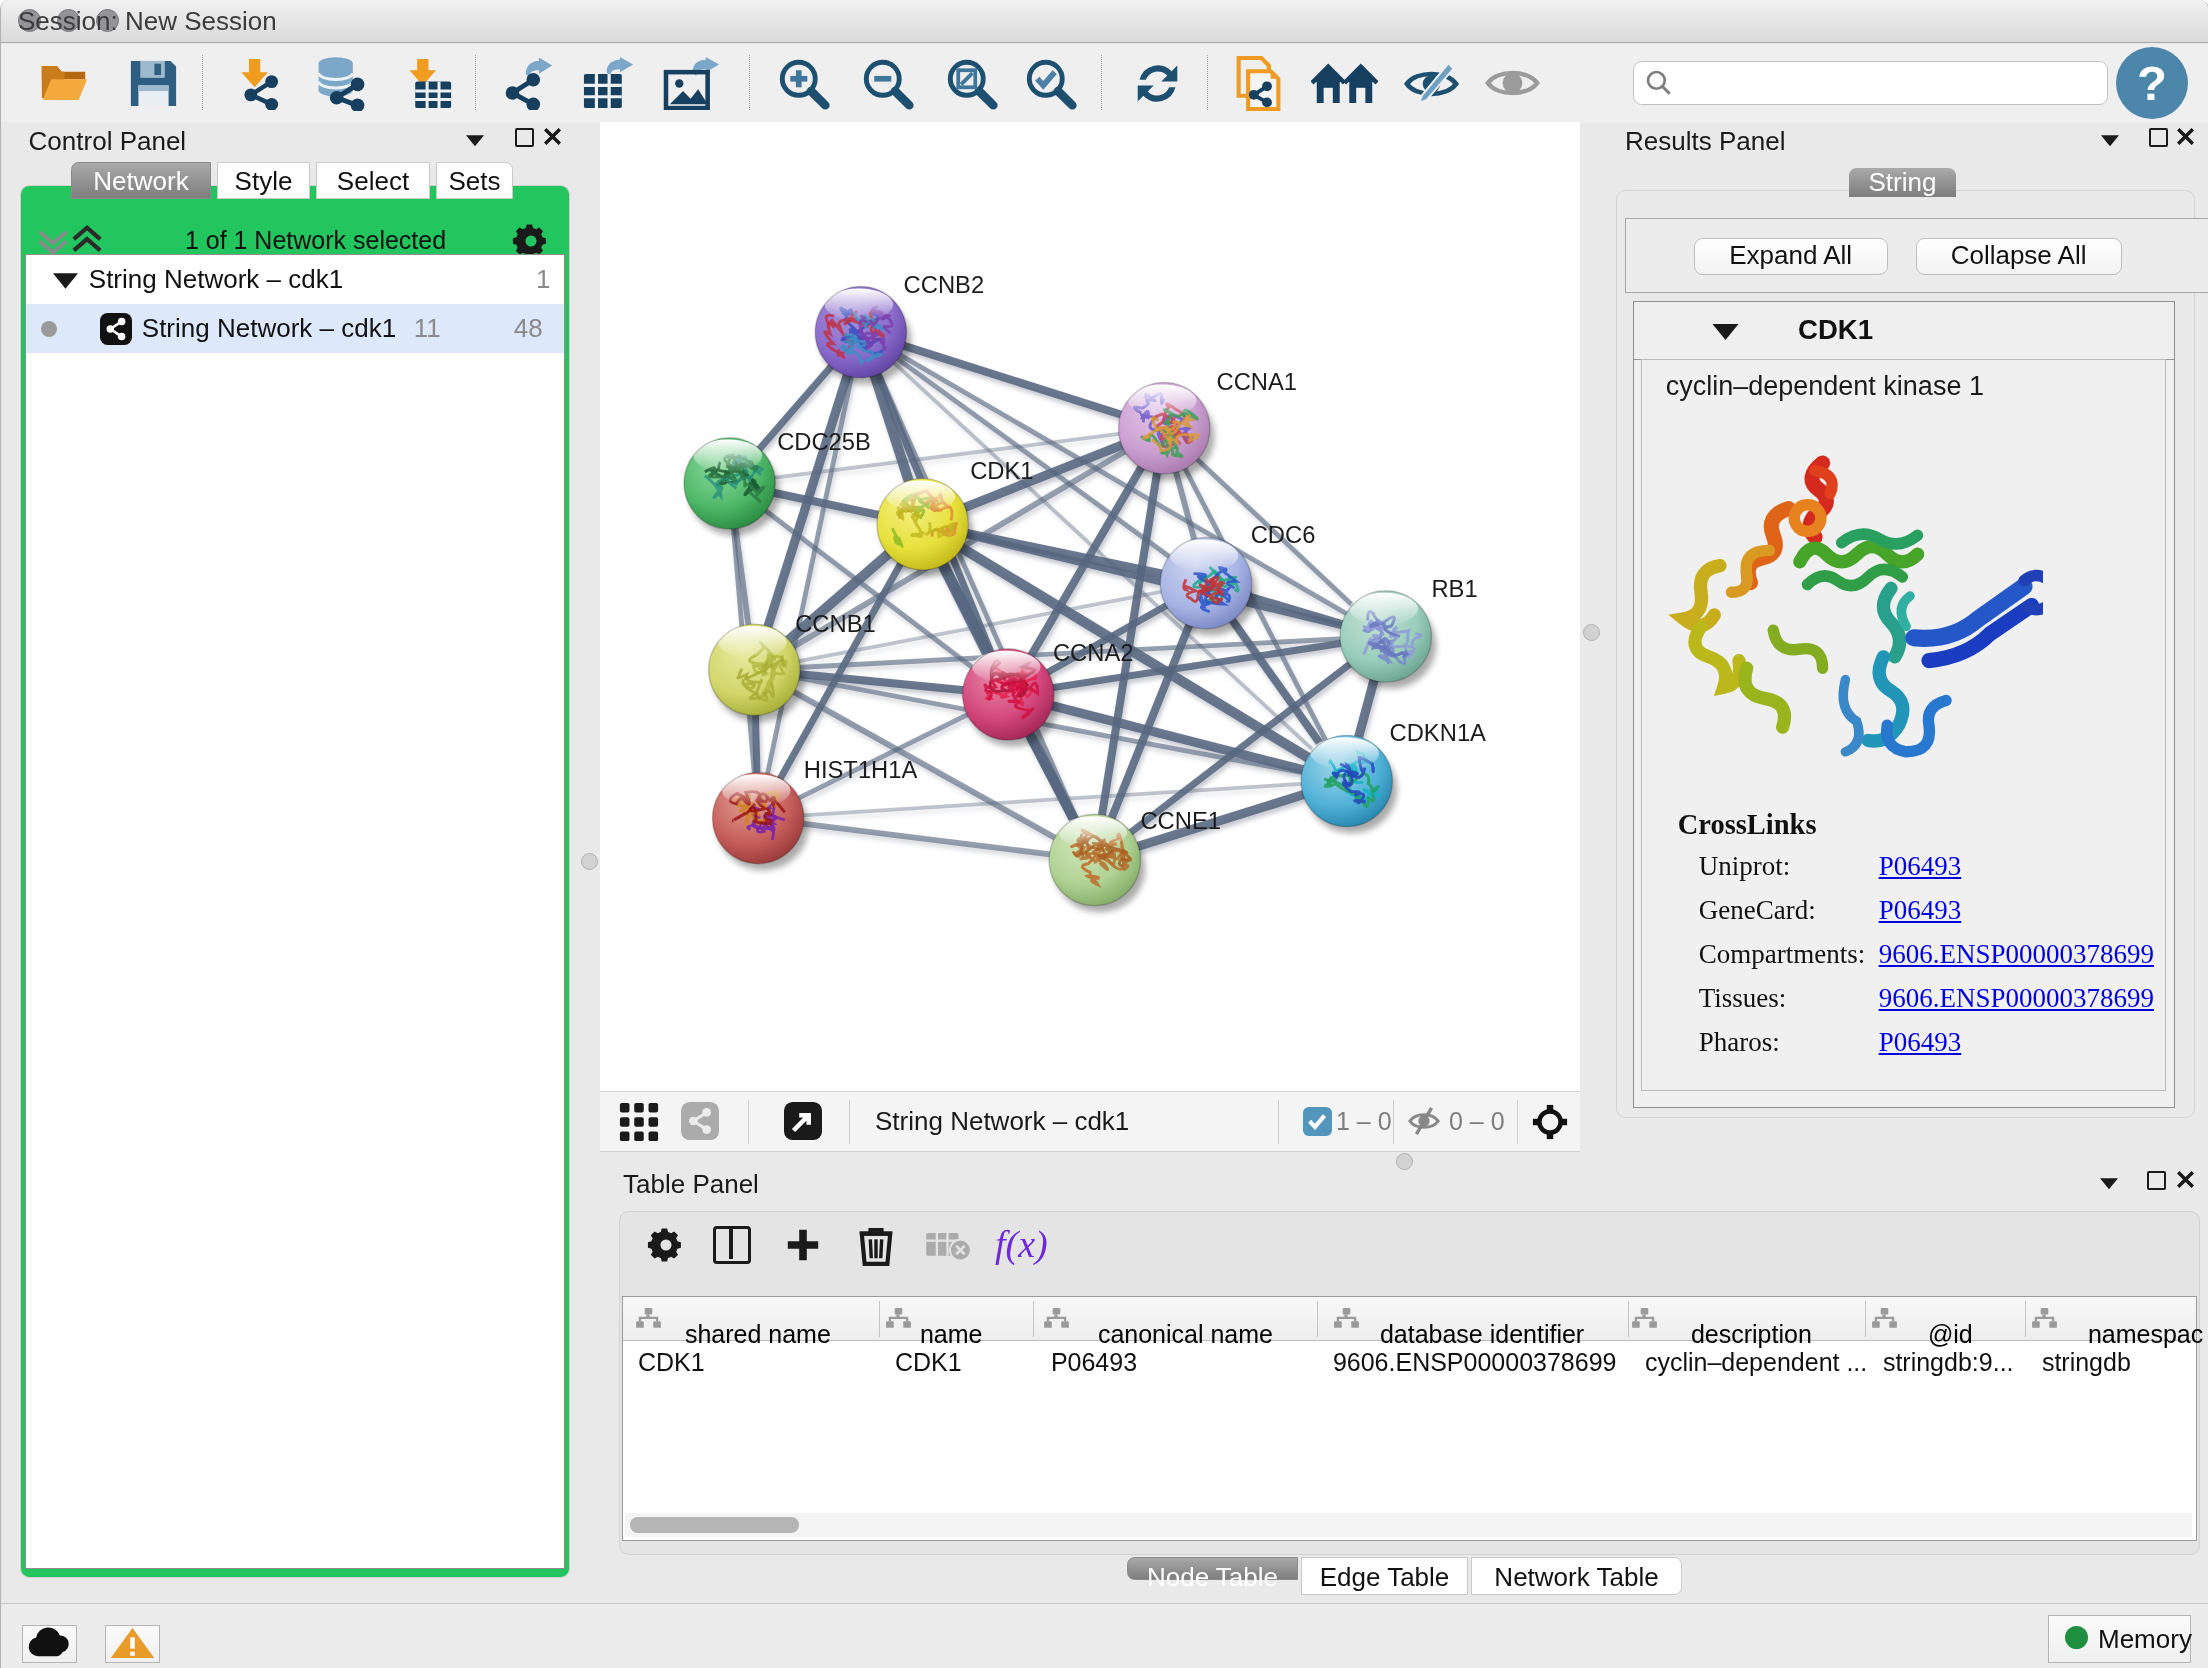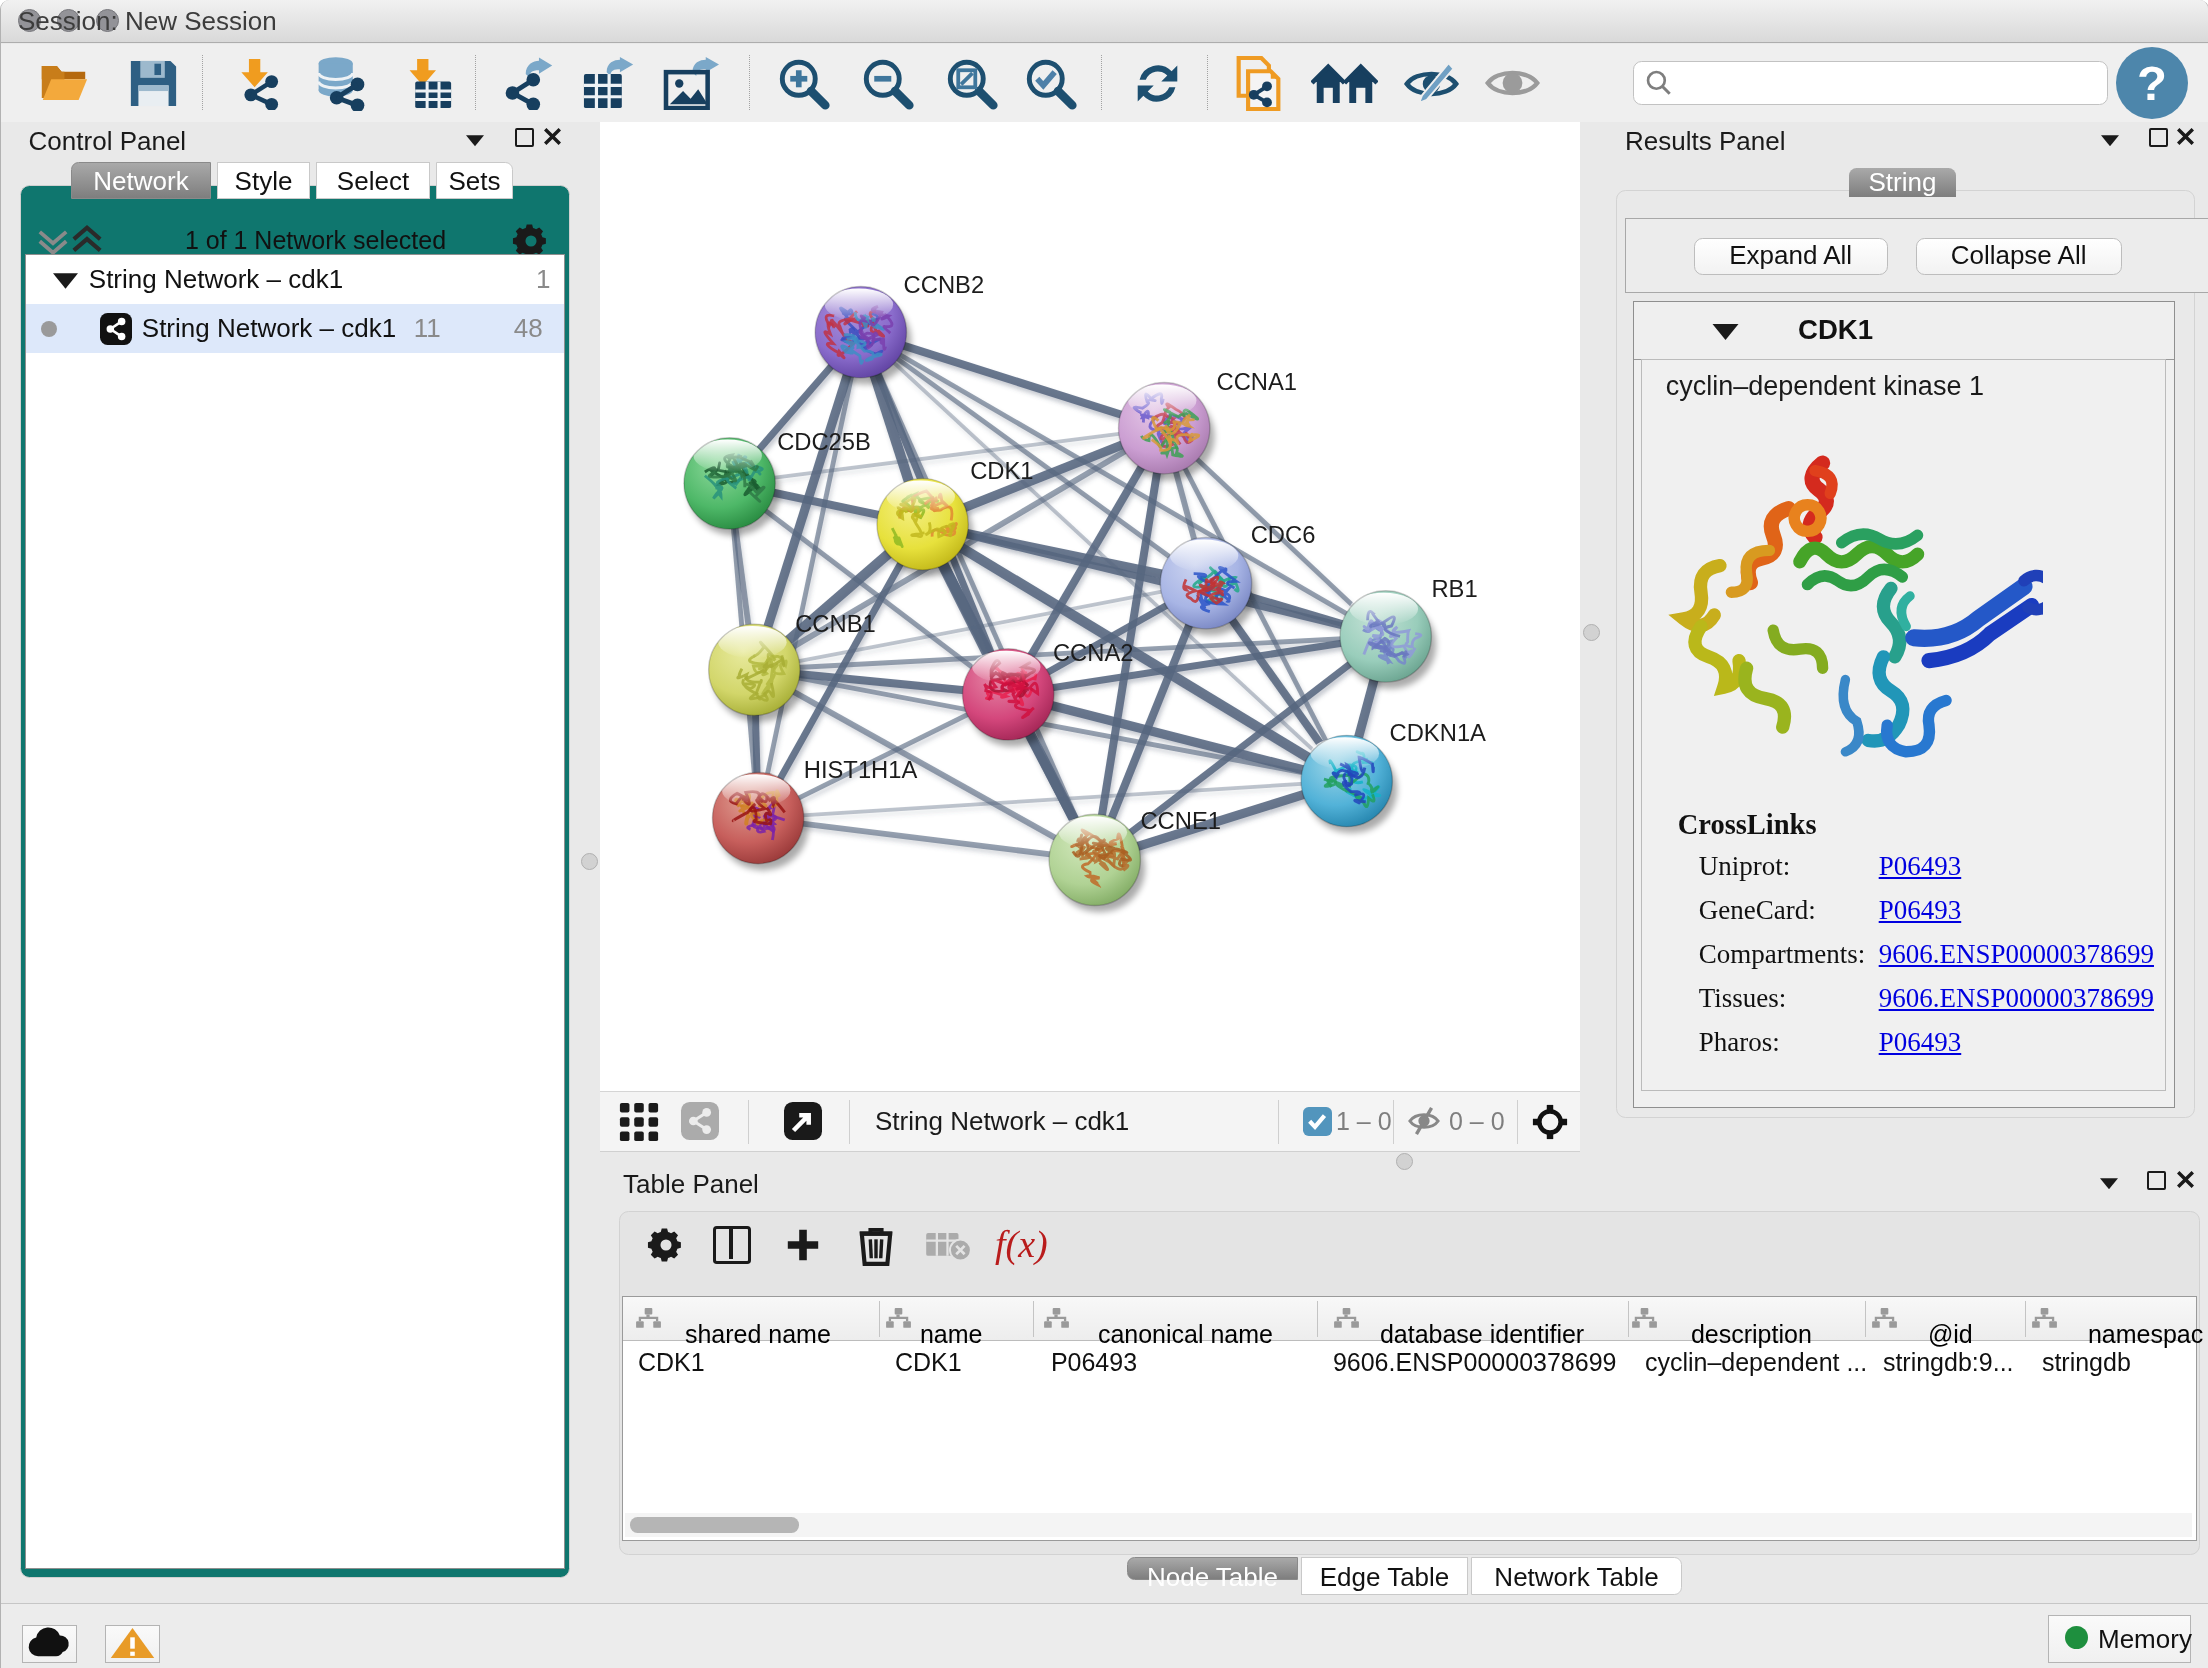--- a/index.html
+++ b/index.html
@@ -11,21 +11,21 @@
   #title{position:absolute;top:5.7px;left:17px;width:100%;font-size:26px;color:#3c3c3c;}
   #toolbar{position:absolute;left:0;top:44px;width:100%;height:78px;background:#efefef;}
   .sep{position:absolute;top:11.4px;height:55px;width:0;border-left:1.9px dotted #a2a2a2;}
   .ticon{position:absolute;top:0;height:78px;display:flex;align-items:center;justify-content:center;}
   #main{position:absolute;left:0;top:122px;width:100%;height:1481px;background:#e9e9e9;}
   
   #cpanel{position:absolute;left:0;top:0;width:578px;height:1481px;}
   .ptitle{font-size:26px;color:#1a1a1a;}
   .tab{position:absolute;z-index:5;box-sizing:border-box;font-size:26px;text-align:center;border:1px solid #c9c9c9;background:#fff;color:#111;}
   .tabsel{background:linear-gradient(#a9a9a9,#7e7e7e);color:#fff;border:1px solid #8a8a8a;}
-  #cp-box{position:absolute;left:19px;top:63px;width:548px;height:1391px;background:#0f766e;border:1px solid #d0d0d0;border-radius:9.5px;}
+  #cp-box{position:absolute;left:19px;top:63px;width:548px;height:1391px;background:#22c55e;border:1px solid #d0d0d0;border-radius:9.5px;}
   #cp-list{position:absolute;left:3.8px;top:68px;width:540px;height:1315px;background:#fff;border:1.9px solid #8f8f8f;box-sizing:border-box;}
   
   #netview{position:absolute;left:599px;top:0;width:980px;height:969px;background:#fff;}
   #nettools{position:absolute;left:599px;top:969px;width:980px;height:59px;background:#f4f4f4;border-top:1px solid #d5d5d5;border-bottom:1px solid #d0d0d0;}
   
   #rpanel{position:absolute;left:1579px;top:0;width:630px;height:1041px;}
   
   #tpanel{position:absolute;left:578px;top:1041px;width:1630px;height:440px;}
   
   #statusbar{position:absolute;left:0;top:1603px;width:100%;height:66px;background:#ececec;border-top:1.9px solid #c6c6c6;}
@@ -855,21 +855,21 @@
               <rect x="0" y="0" width="17" height="12" rx="1"></rect>
             </g>
             <g stroke="#e4e4e4" stroke-width="1.2">
               <line x1="0" y1="4" x2="17" y2="4"></line>
               <line x1="5.6" y1="0" x2="5.6" y2="12"></line>
               <line x1="11.2" y1="0" x2="11.2" y2="12"></line>
             </g>
             <circle cx="18" cy="9" r="5.5" fill="#ababab" stroke="#e4e4e4" stroke-width="1"></circle>
             <path d="M15.8 6.8 l4.4 4.4 M20.2 6.8 l-4.4 4.4" stroke="#e4e4e4" stroke-width="1.4"></path>
           </svg>
-        <div class="abs" style="left:375px;top:9.5px;font-family:'Liberation Serif',serif;font-style:italic;font-size:38px;color:#b91c1c;">f(x)</div>
+        <div class="abs" style="left:375px;top:9.5px;font-family:'Liberation Serif',serif;font-style:italic;font-size:38px;color:#6d28d9;">f(x)</div>
         <div class="abs" style="left:1.9px;top:84px;width:1573px;height:243px;background:#fff;border:1.9px solid #9a9a9a;font-size:25px;color:#111;">
           <div class="abs" style="left:0;top:0;width:100%;height:43px;background:linear-gradient(#f8f8f8,#ededed);border-bottom:1.9px solid #bcbcbc;"></div>
           <div class="hsep" style="left:256px;"></div>
             <div class="hsep" style="left:410px;"></div>
             <div class="hsep" style="left:694px;"></div>
             <div class="hsep" style="left:1005px;"></div>
             <div class="hsep" style="left:1242px;"></div>
             <div class="hsep" style="left:1402px;"></div>
           <svg class="hico" style="left:13.3px;" viewBox="0 0 26 22" width="25" height="21">
               <use href="#hier"></use>

